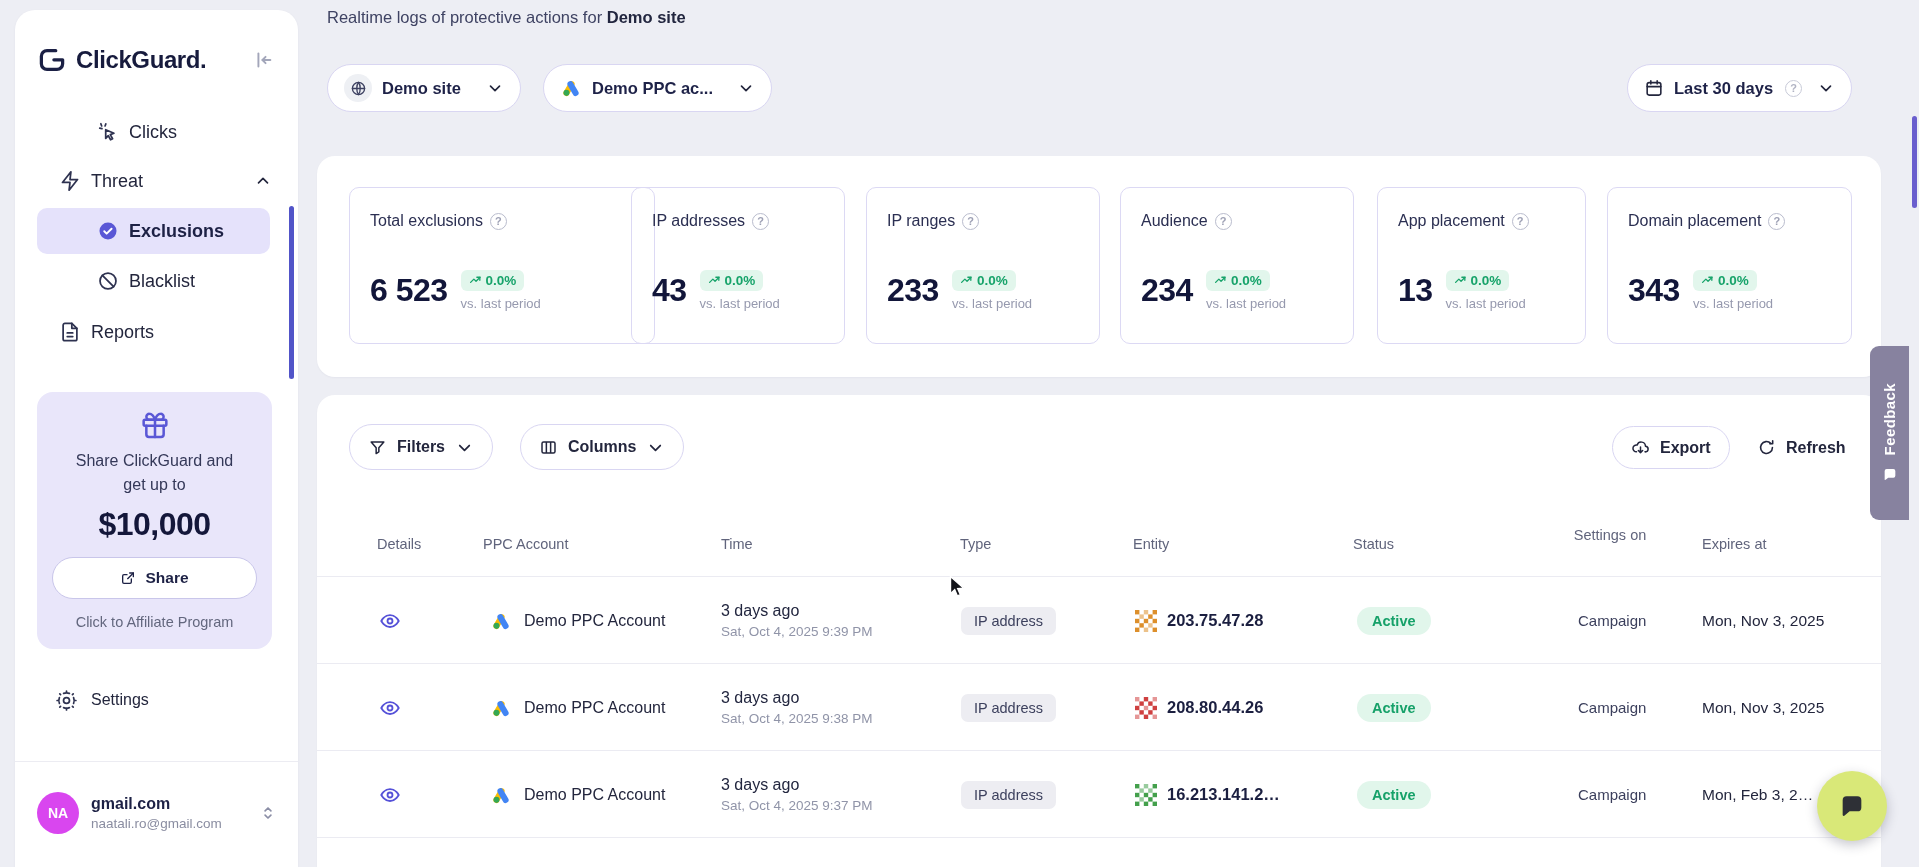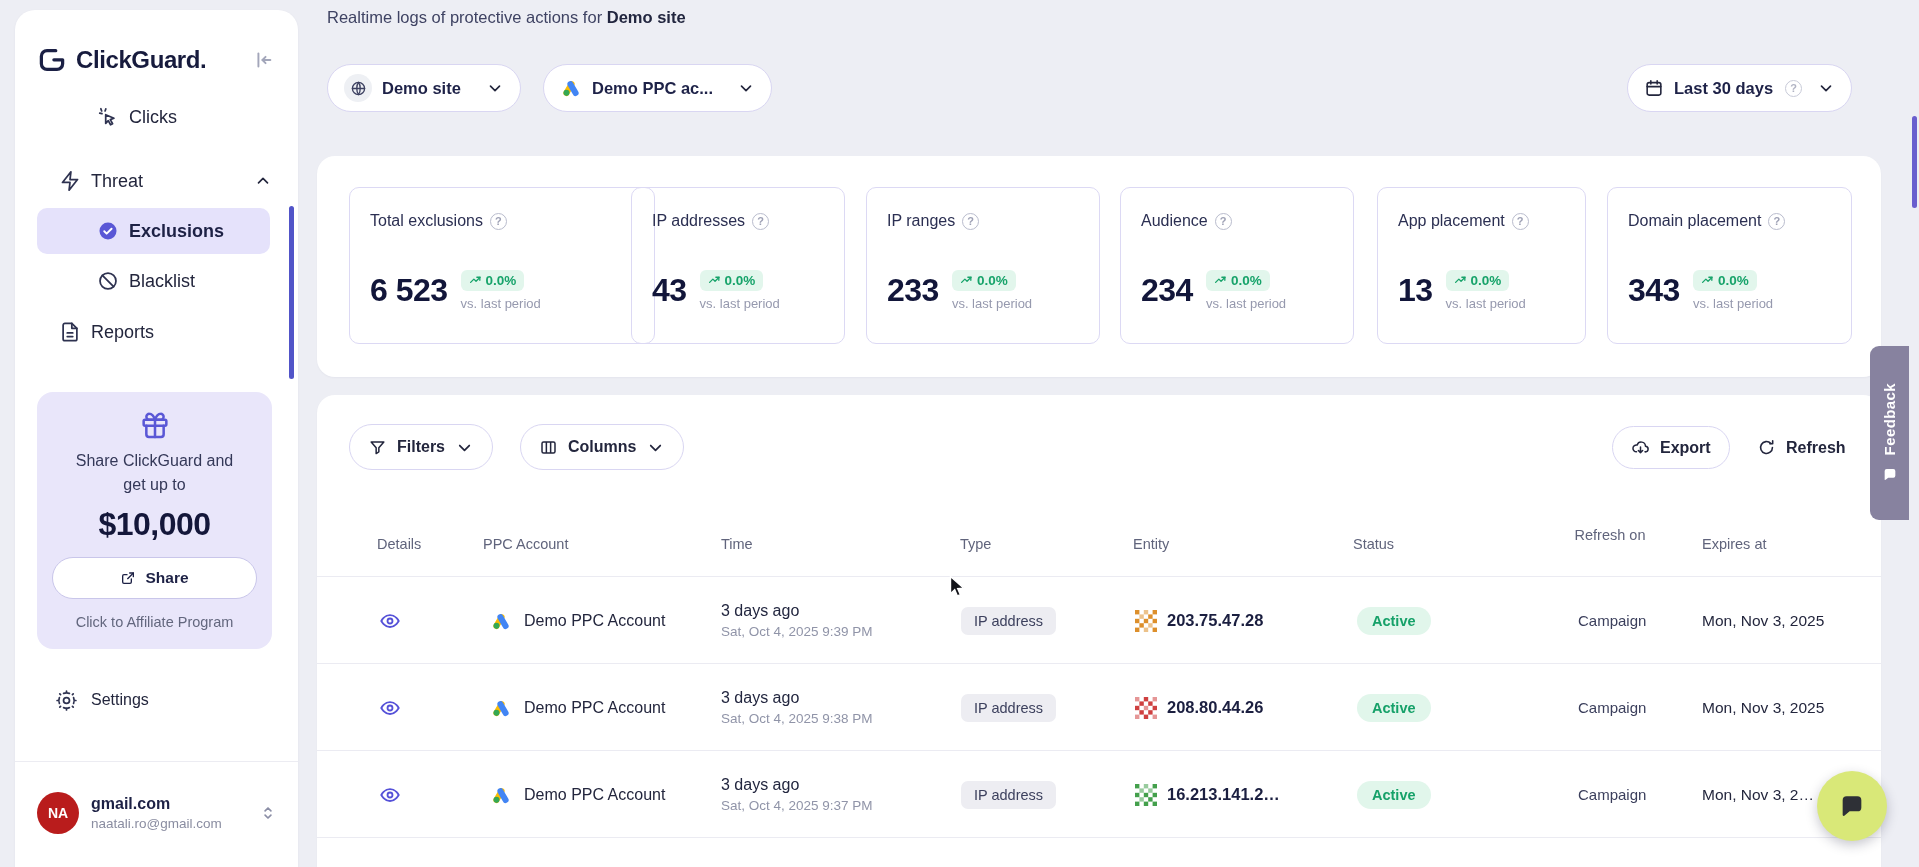--- a/index.html
+++ b/index.html
@@ -18,21 +18,21 @@
   .nav-item { position:absolute; left:0; width:283px; height:46px; display:flex; align-items:center;
               font-size:18px; font-weight:500; color:#23263d; cursor:pointer; }
   .nav-item .ni-icon { position:absolute; left:44px; width:22px; height:22px; color:#2e3250; }
   .nav-item .ni-label { position:absolute; left:76px; }
   .nav-item.sub .ni-icon { left:82px; }
   .nav-item.sub .ni-label { left:114px; }
   .nav-item .ni-caret { position:absolute; right:26px; width:18px; height:18px; color:#23263d; }
   .nav-item.active-wrap { left:22px; width:233px; background:#e5e2fb; border-radius:10px; }
   .nav-item.active-wrap .ni-icon { left:60px; color:#5a57d6; }
   .nav-item.active-wrap .ni-label { left:92px; font-weight:600; color:#1d2145; }
-  .ni-clicks { top:84px;padding-left:12px; } .ni-threat { top:148px; } .ni-excl { top:198px; }
+  .ni-clicks { top:99px;padding-left:12px; } .ni-threat { top:148px; } .ni-excl { top:198px; }
   .ni-black { top:248px; } .ni-reports { top:299px; }
 
   .sb-scroll-thumb { position:absolute; left:274px; top:196px; width:5px; height:173px; border-radius:3px; background:#5154c8; cursor:pointer; }
 
   .promo { position:absolute; left:22px; top:382px; width:235px; height:257px; background:#e9e6fa;
            border-radius:16px; text-align:center; padding-top:17px; }
   .promo .gift { width:32px; height:32px; color:#5a57d6; }
   .promo .p-line { font-size:16px; line-height:24px; color:#343858; margin-top:4px; }
   .promo .p-amount { font-size:32px; font-weight:700; color:#14173a; margin-top:9px; letter-spacing:-0.5px; }
   .share-btn { margin:14px auto 0; width:205px; height:42px; background:#fff; border:1.5px solid #c9c6ea;
@@ -40,21 +40,21 @@
                font-size:15.5px; font-weight:600; color:#1d2145; cursor:pointer; }
   .share-btn svg { width:16px; height:16px; color:#1d2145; }
   .promo .p-footer { margin-top:15px; font-size:14.5px; color:#63677e; cursor:pointer; }
 
   .settings-row { position:absolute; left:0; top:667px; width:283px; height:46px; display:flex; align-items:center; cursor:pointer; }
   .settings-row .ni-icon { position:absolute; left:40px; width:23px; height:23px; color:#2e3250; }
   .settings-row .ni-label { position:absolute; left:76px; font-size:16px; font-weight:500; color:#23263d; }
 
   .sb-divider { position:absolute; left:0; top:751px; width:283px; border-top:1px solid #ececf2; }
   .profile { position:absolute; left:0; top:768px; width:283px; height:70px; display:flex; align-items:center; padding:0 20px 0 22px; cursor:pointer; }
-  .avatar { width:42px; height:42px; border-radius:50%; background:#b91c1c; color:#fff; font-size:14px; font-weight:700;
+  .avatar { width:42px; height:42px; border-radius:50%; background:#d946ef; color:#fff; font-size:14px; font-weight:700;
             display:flex; align-items:center; justify-content:center; flex:0 0 auto; }
   .profile-texts { margin-left:12px; min-width:0; }
   .profile-name { font-size:16px; font-weight:600; color:#1d2145; }
   .profile-email { font-size:13.5px; color:#8a8da1; margin-top:3px; }
   .updown { margin-left:auto; width:20px; height:20px; color:#8b8ea6; }
 
   
   .subtitle { position:absolute; left:327px; top:8px; font-size:16.5px; color:#3f4363; }
   .subtitle b { color:#22263f; font-weight:700; }
 
@@ -453,21 +453,21 @@
       </svg>
       <span>Refresh</span>
     </div>
 
     <div class="th th-details">Details</div>
     <div class="th th-account">PPC Account</div>
     <div class="th th-time">Time</div>
     <div class="th th-type">Type</div>
     <div class="th th-entity">Entity</div>
     <div class="th th-status">Status</div>
-    <div class="th th-excluded">Refresh on</div>
+    <div class="th th-excluded">Settings on</div>
     <div class="th th-expires">Expires at</div>
 
     <div class="trow trow-1">
       <div class="cell c-details">
           <svg class="eye-btn" viewBox="0 0 24 24" fill="none" stroke="currentColor" stroke-width="2">
             <path d="M2.5 12S6 5.5 12 5.5 21.5 12 21.5 12 18 18.5 12 18.5 2.5 12 2.5 12z"></path>
             <circle cx="12" cy="12" r="2.7"></circle>
           </svg>
         </div>
       <div class="cell c-account">
@@ -605,21 +605,21 @@
         </svg>
         <span>16.213.141.2…</span>
       </div>
       <div class="cell c-status">
           <span class="status-badge">Active</span>
         </div>
       <div class="cell c-excluded">
           <span>Campaign</span>
         </div>
       <div class="cell c-expires">
-          <span>Mon, Nov 3, 2…</span>
+          <span>Mon, Feb 3, 2…</span>
         </div>
     </div>
 
     <div class="trow trow-4">
       <div class="cell c-time">
         
       </div>
     </div>
   </div>
 

